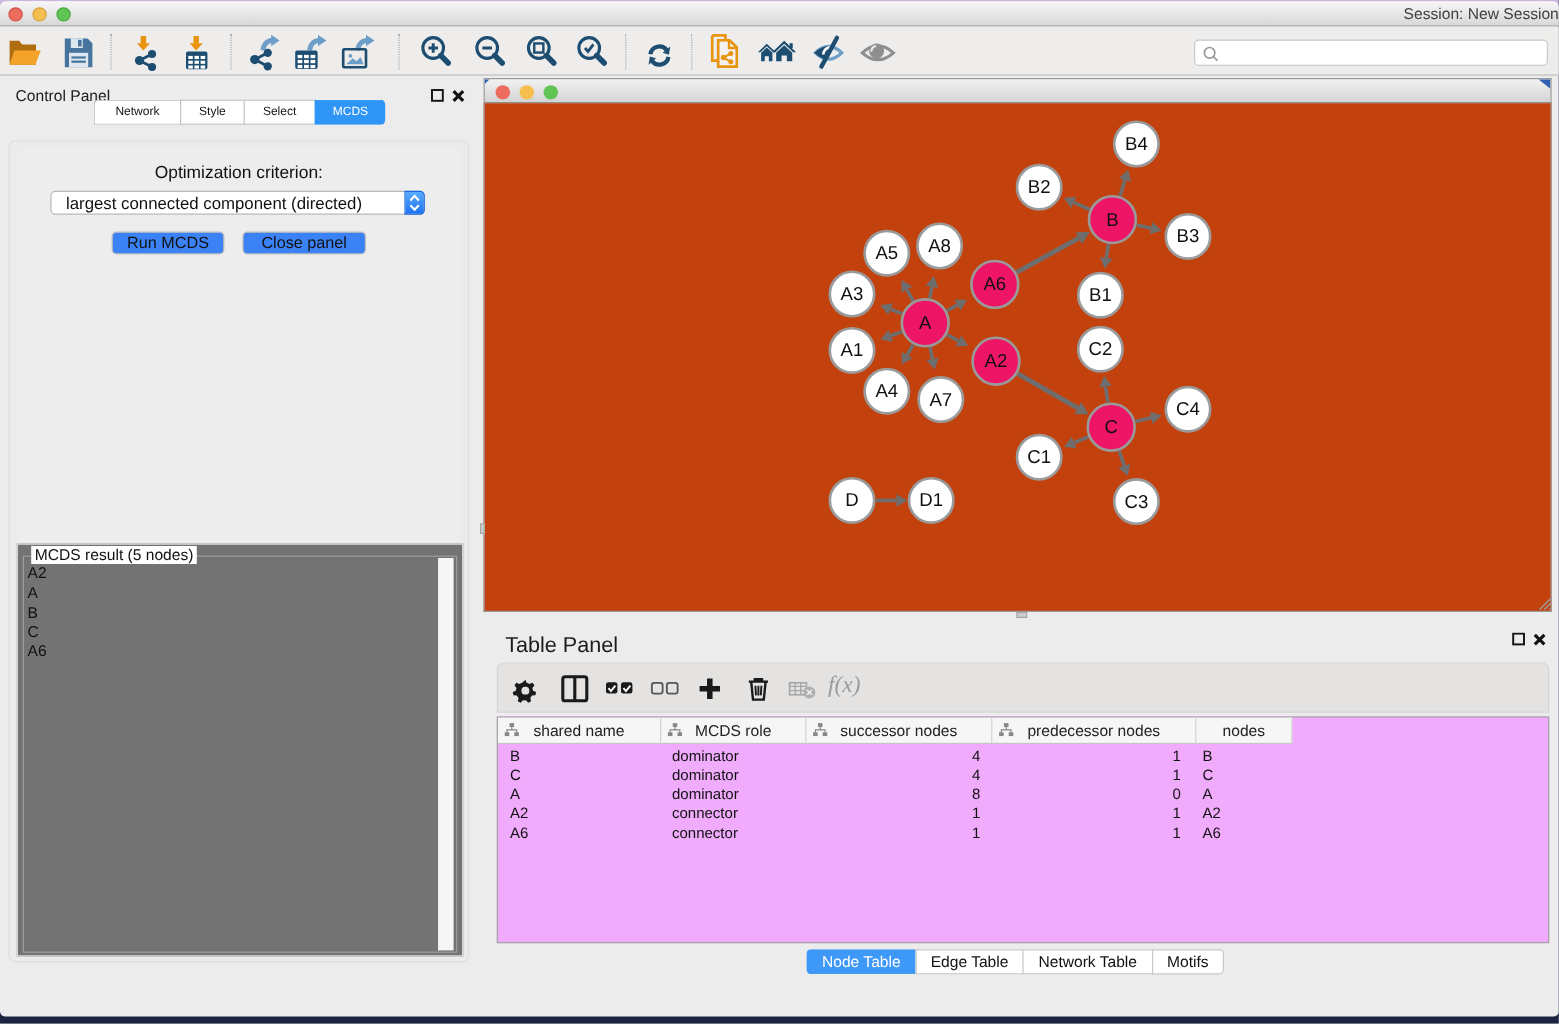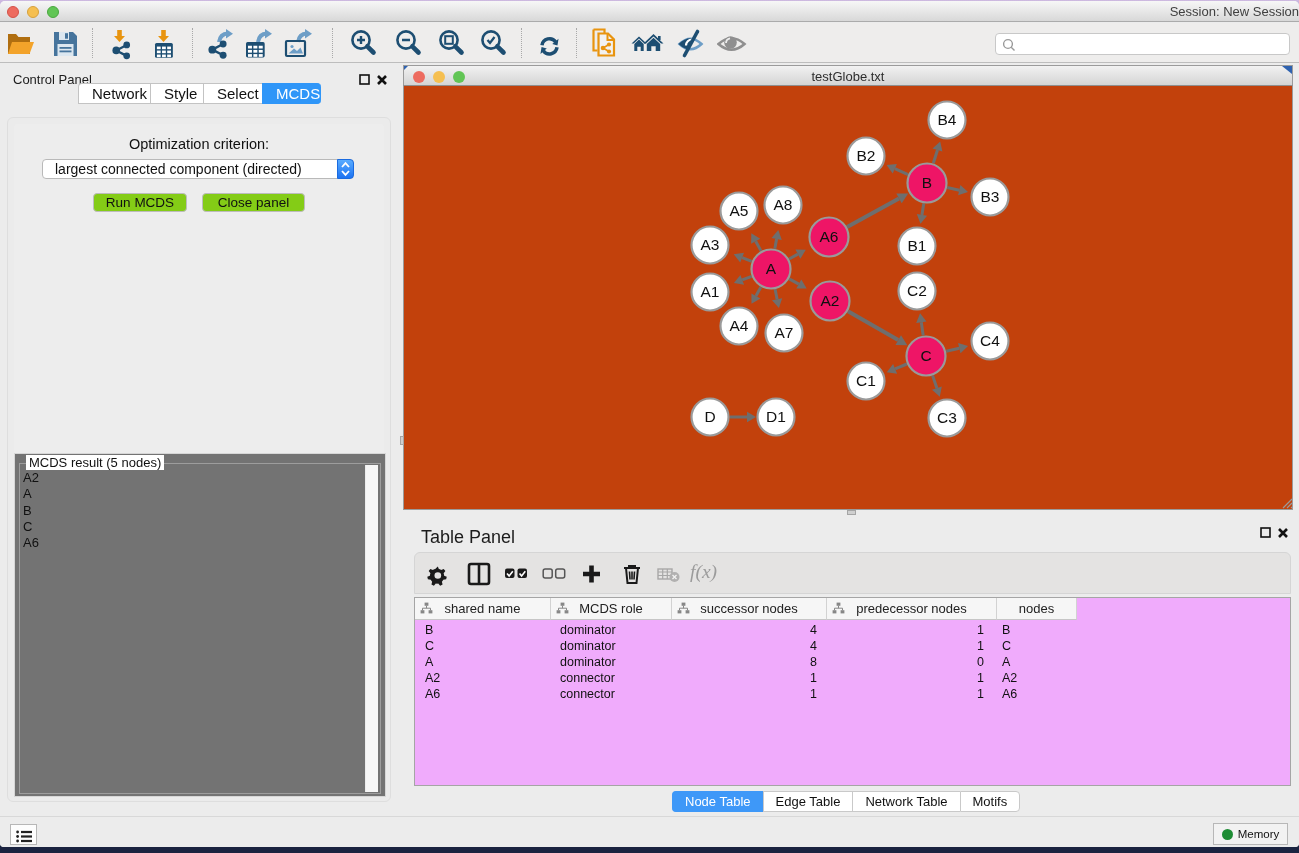--- a/index.html
+++ b/index.html
@@ -8,30 +8,30 @@
 .titlebar{position:absolute;left:0;top:0;width:100%;height:21px;background:linear-gradient(#f7f7f7,#d8d8d8);border-bottom:1px solid #ababab}
 .titlebar .tl{position:absolute;top:5px;width:12px;height:12px;border-radius:50%}
 .title{position:absolute;left:0;right:0;top:3px;text-align:right;font-size:13px;color:#404040}
 .toolbar{position:absolute;left:0;top:22px;width:100%;height:40px;background:#eeedec;border-bottom:1px solid #bdbdbd}
 .sep{position:absolute;top:5px;height:30px;width:0;border-left:1px dotted #a9a9a9}
 .ticon{position:absolute;top:5px}
 .search{position:absolute;left:995px;top:10px;width:295px;height:22px;background:#fff;border:1px solid #c8c8c8;border-radius:4px}
 .search svg{position:absolute;left:6px;top:4px}
 .cp-title{position:absolute;left:13px;top:71px;font-size:13px;color:#1c1c1c}
 .cp-btn{position:absolute;top:73px;color:#111}
-.cptabs{position:absolute;top:82px;height:21px;font-size:15px}
+.cptabs{position:absolute;top:82px;height:21px;font-size:10px}
 .cptab{float:left;height:21px;line-height:20px;padding:0 13px;background:#fff;border:1px solid #c3c3c3;border-right:none;color:#111;text-align:center}
 .cptab.first{border-radius:4px 0 0 0}
 .cptab.sel{background:#2f96f8;color:#fff;border-color:#2f96f8;border-radius:0 4px 4px 0}
 .cp-panel{position:absolute;left:7px;top:116px;width:384px;height:685px;background:#ebebeb;border:1px solid #dedede;border-radius:6px}
 .cp-inner{position:absolute;left:6px;top:6px;width:370px;height:672px;background:#ededed;border-radius:4px}
 .optlabel{position:absolute;left:0;top:135px;width:398px;text-align:center;font-size:14.5px;color:#111}
 .combo{position:absolute;left:42px;top:158px;width:312px;height:20px;background:#fff;border:1px solid #b9b9b9;border-radius:4px;font-size:14px;color:#111;line-height:18px;padding-left:12px}
 .combo .step{position:absolute;right:-1px;top:-1px;width:17px;height:20px;border-radius:0 4px 4px 0;background:linear-gradient(#59acff,#1d73f2);border:1px solid #1a6be0}
-.btn{position:absolute;height:19px;background:#84cc16;border:1px solid #bcbcbc;border-radius:4px;font-size:13.5px;color:#111;text-align:center;line-height:17px}
+.btn{position:absolute;height:19px;background:#3b82f6;border:1px solid #bcbcbc;border-radius:4px;font-size:13.5px;color:#111;text-align:center;line-height:17px}
 .mcds-box{position:absolute;left:14px;top:452px;width:372px;height:344px;background:#737373;border:1px solid #d6d6d6}
 .fieldset{position:absolute;left:4px;top:9px;width:362px;height:331px;border:1px solid #9d9d9d}
 .fieldset .legend{position:absolute;left:6px;top:-9px;background:#fff;padding:0 3px;font-size:13px;color:#111}
 .mcds-list{position:absolute;left:3px;top:6px;font-size:13px;color:#111;line-height:16.3px}
 .vscroll{position:absolute;right:2px;top:1px;width:13px;height:327px;background:#f6f6f6;border-left:1px solid #ececec}
 .netwin{position:absolute;left:403px;top:63px;width:890px;height:446px}
 .nw-tb{position:absolute;left:0;top:1px;width:890px;height:21px;background:linear-gradient(#f2f2f2,#d4d4d4);border:1px solid #9b9b9b;border-bottom:1px solid #8f8f8f}
 .nw-tb .tl{position:absolute;top:4.5px;width:12px;height:12px;border-radius:50%}
 .nw-title{position:absolute;left:0;right:0;top:3px;text-align:center;font-size:13px;color:#2d2d2d}
 .nw-body{position:absolute;left:0;top:22px;width:890px;height:424px;background:#c2410c;border:1px solid #9b9b9b;border-top:none}
@@ -259,21 +259,20 @@
       <div class="nw-tb">
         <svg width="4" height="4" style="position:absolute;left:0;top:0">
           <path d="M0 0 L4 0 L0 4 Z" fill="#2e62b0"></path>
         </svg>
         <svg width="10" height="8" style="position:absolute;right:0;top:0">
           <path d="M0 0 L10 0 L10 8 Z" fill="#2e62b0"></path>
         </svg>
         <div class="tl" style="left:9px;background:#ed6b5f"></div>
         <div class="tl" style="left:29px;background:#f5bf50"></div>
         <div class="tl" style="left:49px;background:#61c555"></div>
-        <div class="nw-title">testGlobe.txt</div>
       </div>
       <div class="nw-body">
         <svg width="889" height="421" style="position:absolute;left:0;top:0">
           <line x1="347.6" y1="190.3" x2="338.3" y2="193.8" stroke="#6e6e6e" stroke-width="3"></line>
           <polygon points="329.9,197.0 336.4,189.0 340.1,198.7" fill="#6e6e6e"></polygon>
           <line x1="347.7" y1="175.4" x2="338.1" y2="171.6" stroke="#6e6e6e" stroke-width="3"></line>
           <polygon points="329.7,168.3 340.0,166.8 336.2,176.5" fill="#6e6e6e"></polygon>
           <line x1="357.0" y1="164.9" x2="351.7" y2="155.2" stroke="#6e6e6e" stroke-width="3"></line>
           <polygon points="347.3,147.3 356.2,152.7 347.1,157.7" fill="#6e6e6e"></polygon>
           <line x1="370.8" y1="162.7" x2="372.6" y2="152.9" stroke="#6e6e6e" stroke-width="3"></line>
@@ -482,27 +481,12 @@
         <div class="trow" style="left:412px;top:88px;width:157px;text-align:right">1</div>
         <div class="trow" style="left:587px;top:88px">A6</div>
       </div>
       <div class="tabbar" style="padding-left:269px">
         <div class="btab sel" style="border-radius:4px 0 0 4px">Node Table</div>
         <div class="btab">Edge Table</div>
         <div class="btab">Network Table</div>
         <div class="btab" style="border-radius:0 4px 4px 0;border-right:1px solid #c9c9c9">Motifs</div>
       </div>
     </div>
-<div class="statusbar">
-      <div class="menu-btn">
-        <svg width="17" height="13" viewBox="0 0 17 13" style="position:absolute;left:5px;top:5px">
-          <g fill="#222">
-            <circle cx="1.6" cy="2" r="1.4"></circle>
-            <rect x="5" y="0.9" width="11" height="2.2"></rect>
-            <circle cx="1.6" cy="6.5" r="1.4"></circle>
-            <rect x="5" y="5.4" width="11" height="2.2"></rect>
-            <circle cx="1.6" cy="11" r="1.4"></circle>
-            <rect x="5" y="9.9" width="11" height="2.2"></rect>
-          </g>
-        </svg>
-      </div>
-      <div class="mem-btn"><span style="display:inline-block;width:11px;height:11px;border-radius:50%;background:#1d8c34;vertical-align:-1.5px;margin-right:5px"></span>Memory</div>
-    </div>
 </div>
 </body></html>

